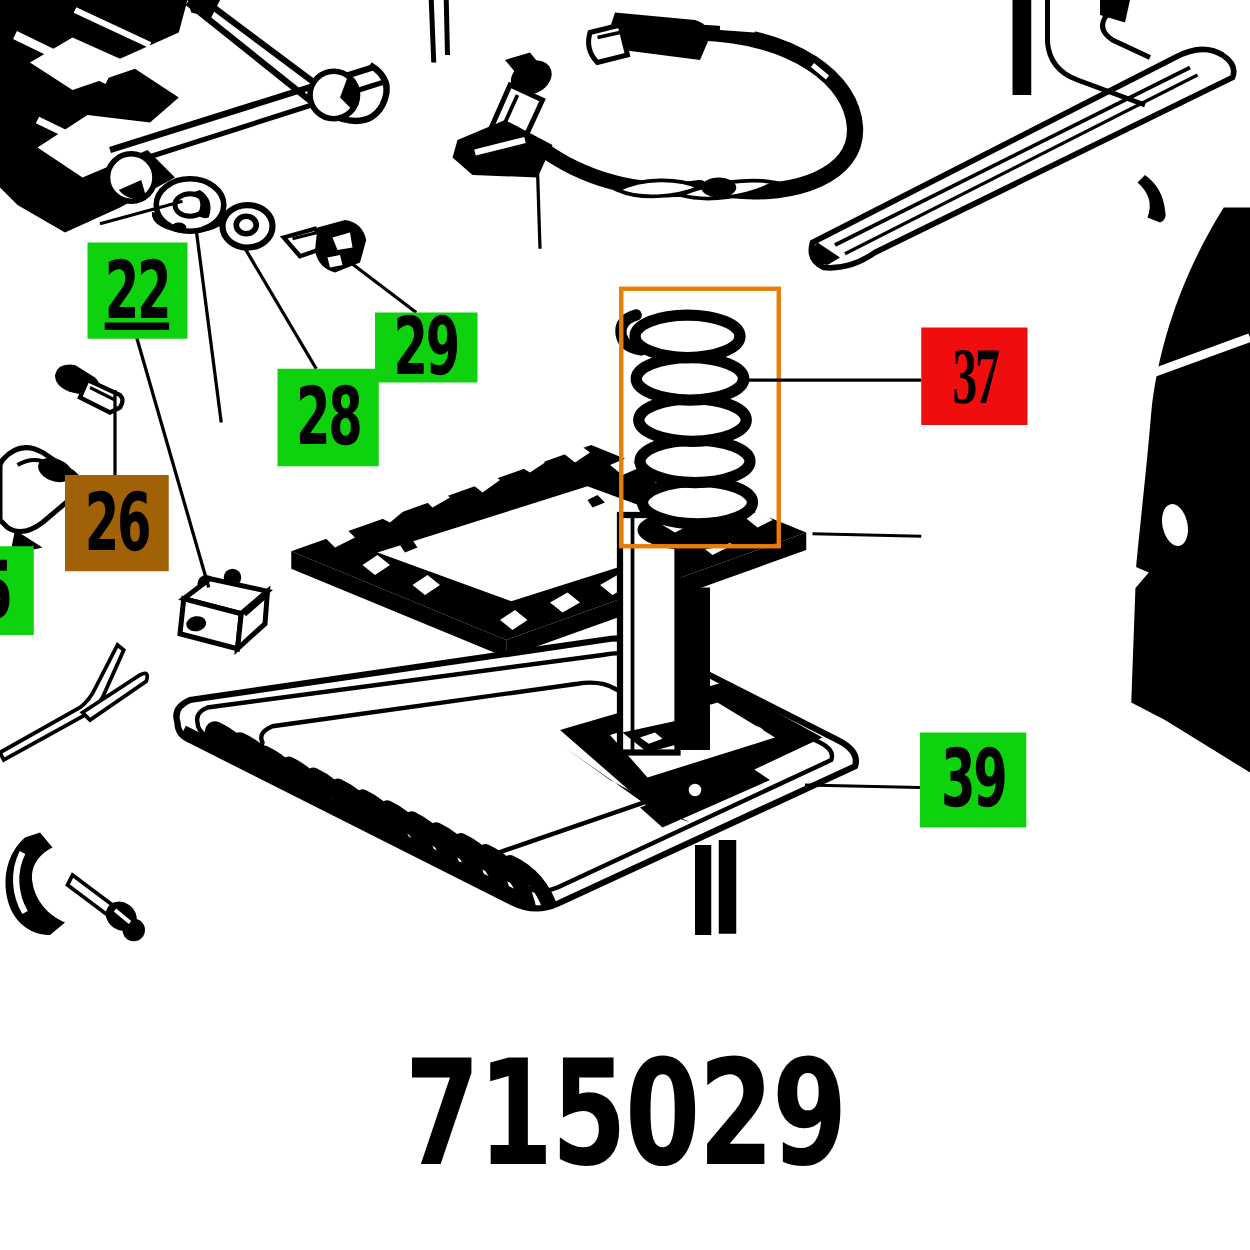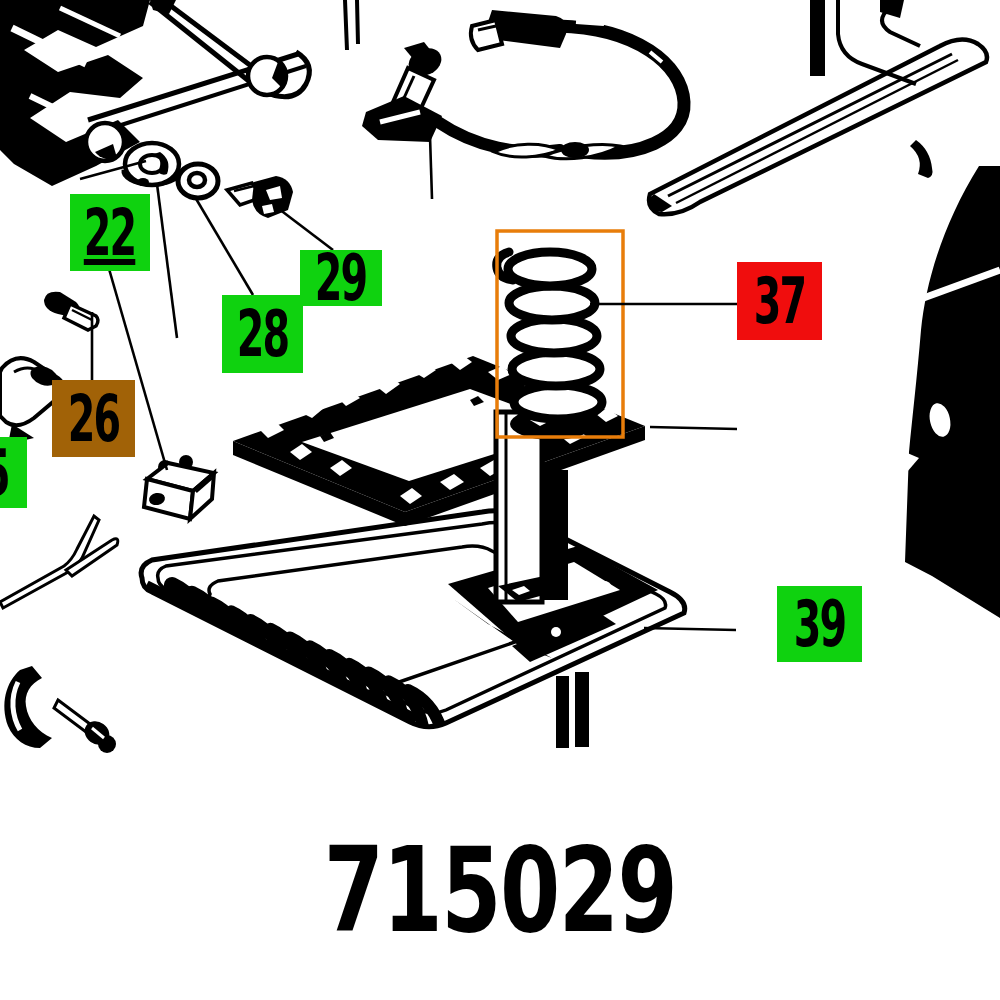--- a/index.html
+++ b/index.html
@@ -250,22 +250,22 @@
     </div>
     <div class="callout" style="left: 52px; top: 380px; width: 83px; height: 77px; background: #a16207;">
       <span>26</span>
     </div>
     <div class="callout" style="left: 222px; top: 295px; width: 81px; height: 78px; background: rgb(15, 210, 15); text-align: center;">
       <span>28</span>
     </div>
     <div class="callout" style="left: 300px; top: 250px; width: 82px; height: 56px; background: rgb(15, 210, 15);">
       <span>29</span>
     </div>
-    <div class="callout" style="left: 737px; top: 262px; width: 85px; height: 78px; background: rgb(240, 13, 13);">
+    <div class="callout" style="left: 737px; top: 262px; width: 85px; height: 78px; background: rgb(240, 13, 13); font-family: Liberation Serif, serif;">
       <span>37</span>
     </div>
-    <div class="callout" style="left: 736px; top: 586px; width: 85px; height: 76px; background: rgb(15, 210, 15); margin-left: 41px;">
+    <div class="callout" style="left: 736px; top: 586px; width: 85px; height: 76px; background: rgb(15, 210, 15);">
       <span>39</span>
     </div>
     <div class="callout partial" style="left: -55px; top: 437px; width: 82px; height: 71px; background: rgb(15, 210, 15);">
       <span>5</span>
     </div>
   </div>
 
 </body></html>

